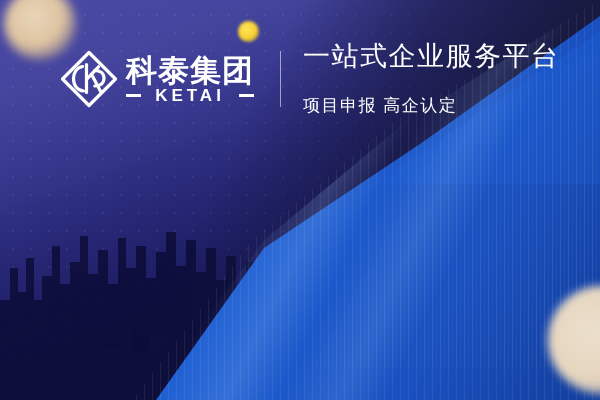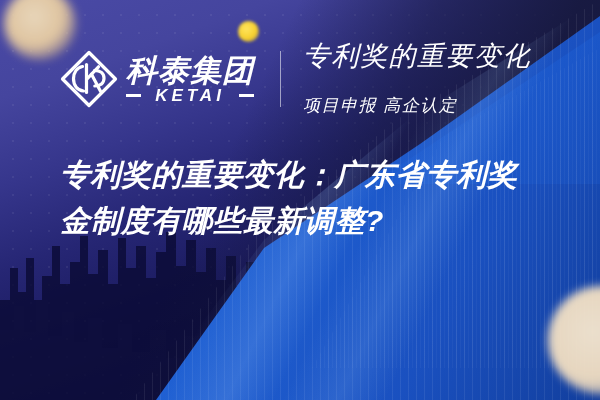--- a/index.html
+++ b/index.html
@@ -8,21 +8,20 @@
     background: #0b0f28;
   }
   #banner {
     position: relative;
     width: 600px;
     height: 400px;
     overflow: hidden;
     font-family: "Liberation Sans", "DejaVu Sans", sans-serif;
     background: #ec4899;
     user-select: none;
-    font-style: italic;
   }
 
   
   .layer { position: absolute; inset: 0; }
 
   
   .bg-base {
     background:
       linear-gradient(160deg,
         #4a4aa6 0%,
@@ -261,23 +260,19 @@
       <div class="logo-en-row">
         <span class="logo-rule"></span>
         <span class="logo-en">KETAI</span>
         <span class="logo-rule"></span>
       </div>
     </div>
 
     <div class="divider"></div>
 
     <div class="slogan">
-      <div class="slogan-main">专利奖的重要变化</div>
+      <div class="slogan-main">一站式企业服务平台</div>
       <div class="slogan-sub">项目申报 高企认定</div>
     </div>
   </div>
 
-  <div class="headline">
-    <div class="headline-line">专利奖的重要变化：广东省专利奖</div>
-    <div class="headline-line">金制度有哪些最新调整?</div>
-  </div>
 
 </div>
 
 </body></html>

